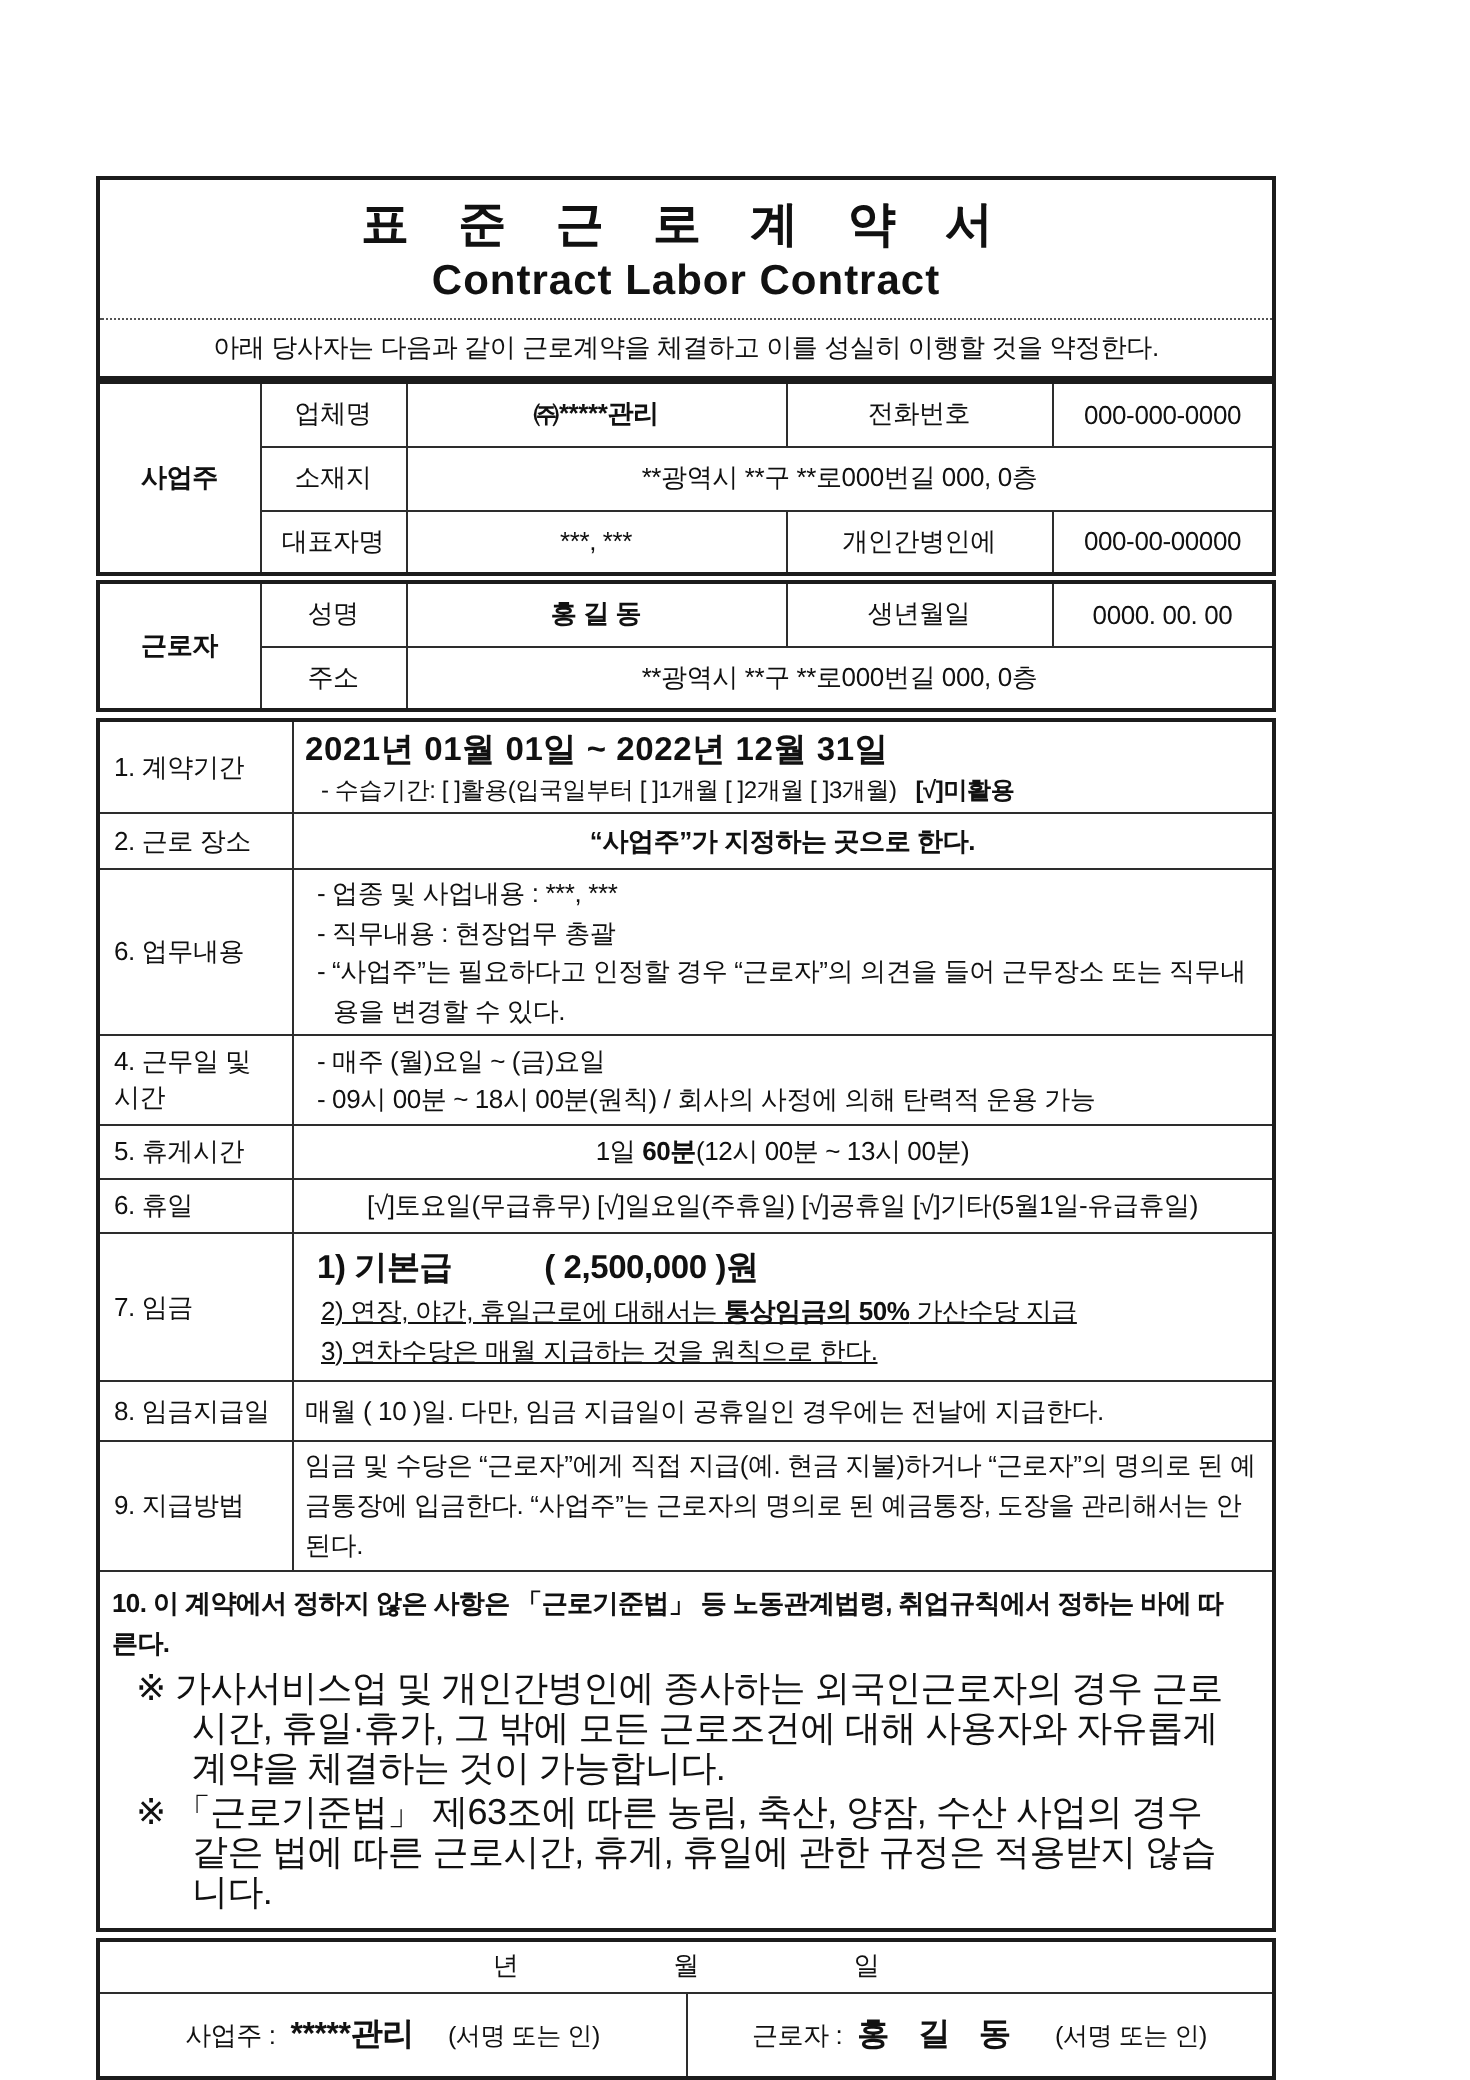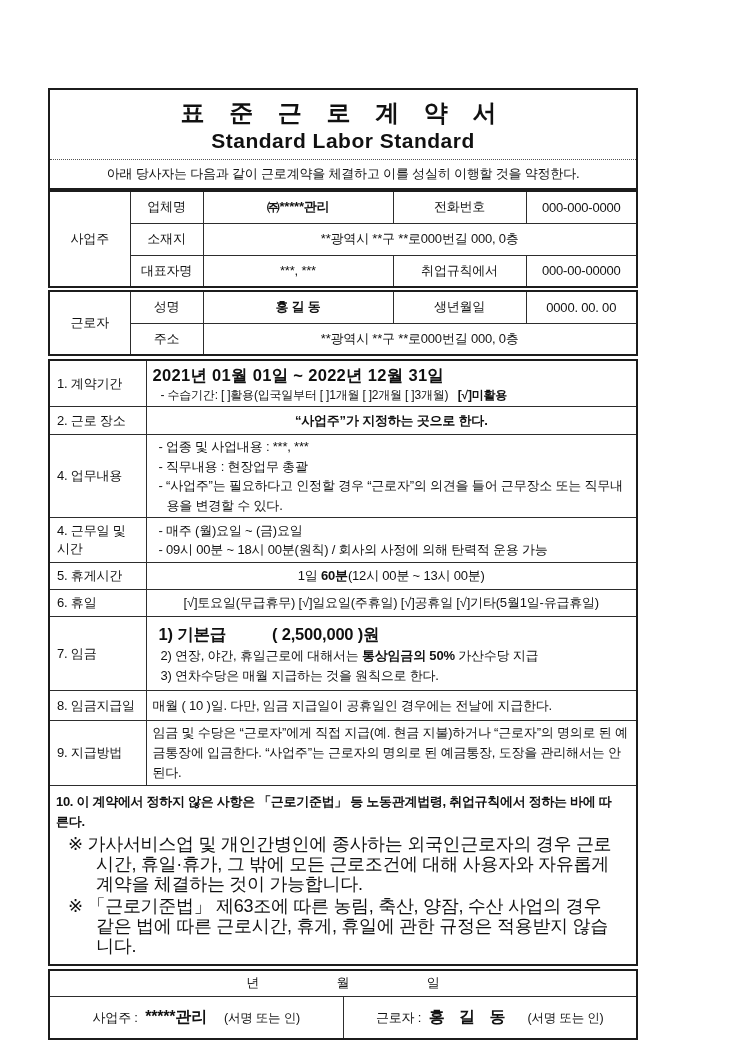--- a/index.html
+++ b/index.html
@@ -19,38 +19,38 @@
   .statement{border-top:1px dotted #555;text-align:center;font-size:13px;padding:5px 0 5px 0;letter-spacing:-0.2px;}
 
   
   table.grid-table{border-collapse:collapse;width:100%;table-layout:fixed;border:2px solid #1c1c1c;background:#fff;}
   table.grid-table td{border:1px solid #2d2d2d;vertical-align:middle;font-size:13px;letter-spacing:-0.2px;box-sizing:border-box;}
   .mt2{margin-top:2px;}
   .mt3{margin-top:3px;}
 
   
   .party td{height:32px;text-align:center;}
-  .role-cell{font-weight:400;font-size:14px;}
+  .role-cell{font-weight:700;font-size:14px;}
   .party .lbl{font-size:13px;margin-left:26px;}
   .company-val{font-size:16px;font-weight:700;letter-spacing:0.5px;}
   .worker-name-val{font-size:16px;font-weight:700;letter-spacing:7px;}
 
   
   .sections .sec-lbl{padding:0 4px 0 7px;text-align:left;font-size:13px;}
   .sections .sec-content{padding:2px 6px;}
   .center-text{text-align:center;}
   .semib{font-weight:600;}
   .b{font-weight:700;}
   .period-line{text-align:left;font-size:16.5px;font-weight:700;letter-spacing:0.3px;line-height:24px;}
   .probation-line{font-size:12px;padding-left:8px;line-height:17px;white-space:nowrap;}
   .bullets{padding-left:4px;}
   .bullet{font-size:13px;line-height:19.5px;padding-left:14px;text-indent:-8px;}
   .wage-line1{font-size:16.5px;font-weight:700;line-height:24px;padding-left:6px;}
   .wage-amount{margin-left:46px;}
-  .wage-line{font-size:13px;line-height:19.5px;padding-left:8px;}
+  .wage-line{font-size:13px;line-height:19.5px;padding-left:8px;text-decoration:underline;}
   .plain-text{font-size:13px;line-height:20px;padding:0 6px 0 4px;}
   .sec10-cell{padding:6px 24px 8px 6px;vertical-align:top;}
   .sec10-heading{font-weight:700;font-size:13px;line-height:20px;letter-spacing:-0.3px;}
   .sec10-note{font-size:18px;line-height:20px;letter-spacing:-0.3px;margin-left:12px;padding-left:28px;text-indent:-28px;margin-top:2px;}
 
   
   td.h-s1{height:46px;}
   td.h-s2{height:28px;}
   td.h-s3{height:80px;}
   td.h-s4{height:45px;}
@@ -73,21 +73,21 @@
 </style>
 </head>
 <body>
 
 <div class="page">
   <div class="doc">
 
     <div class="box header-box">
       <div class="title-wrap">
         <div class="title-ko">표 준 근 로 계 약 서</div>
-        <div class="title-en">Standard Labor Standard</div>
+        <div class="title-en">Contract Labor Contract</div>
       </div>
       <div class="statement">아래 당사자는 다음과 같이 근로계약을 체결하고 이를 성실히 이행할 것을 약정한다.</div>
     </div>
 
     <table class="grid-table party">
       <colgroup>
           <col style="width:81px">
           <col style="width:73px">
           <col style="width:190px">
           <col style="width:133px">
@@ -101,21 +101,21 @@
         <td class="lbl">전화번호</td>
         <td>000-000-0000</td>
       </tr>
       <tr>
         <td class="lbl">소재지</td>
         <td colspan="3">**광역시 **구 **로000번길 000, 0층</td>
       </tr>
       <tr>
         <td class="lbl">대표자명</td>
         <td>***, ***</td>
-        <td class="lbl">취업규칙에서</td>
+        <td class="lbl">개인간병인에</td>
         <td>000-00-00000</td>
       </tr>
     </tbody>
       </table>
 
     <table class="grid-table party mt2">
       <colgroup>
           <col style="width:81px">
           <col style="width:73px">
           <col style="width:190px">
@@ -151,21 +151,21 @@
           <div class="probation-line"><span>- 수습기간: [ ]활용(입국일부터 [ ]1개월  [ ]2개월  [ ]3개월)</span>&nbsp;&nbsp;&nbsp;<span class="b">[√]미활용</span></div>
         </td>
       </tr>
 
       <tr>
         <td class="sec-lbl h-s2">2. 근로 장소</td>
         <td class="sec-content h-s2 center-text semib">“사업주”가 지정하는 곳으로 한다.</td>
       </tr>
 
       <tr>
-        <td class="sec-lbl h-s3">4. 업무내용</td>
+        <td class="sec-lbl h-s3">6. 업무내용</td>
         <td class="sec-content h-s3 bullets">
           <div class="bullet">- 업종 및 사업내용 : ***, ***</div>
           <div class="bullet">- 직무내용 : 현장업무 총괄</div>
           <div class="bullet">- “사업주”는 필요하다고 인정할 경우 “근로자”의 의견을 들어 근무장소 또는 직무내용을 변경할 수 있다.</div>
         </td>
       </tr>
 
       <tr>
         <td class="sec-lbl h-s4">4. 근무일 및 시간</td>
         <td class="sec-content h-s4 bullets">

